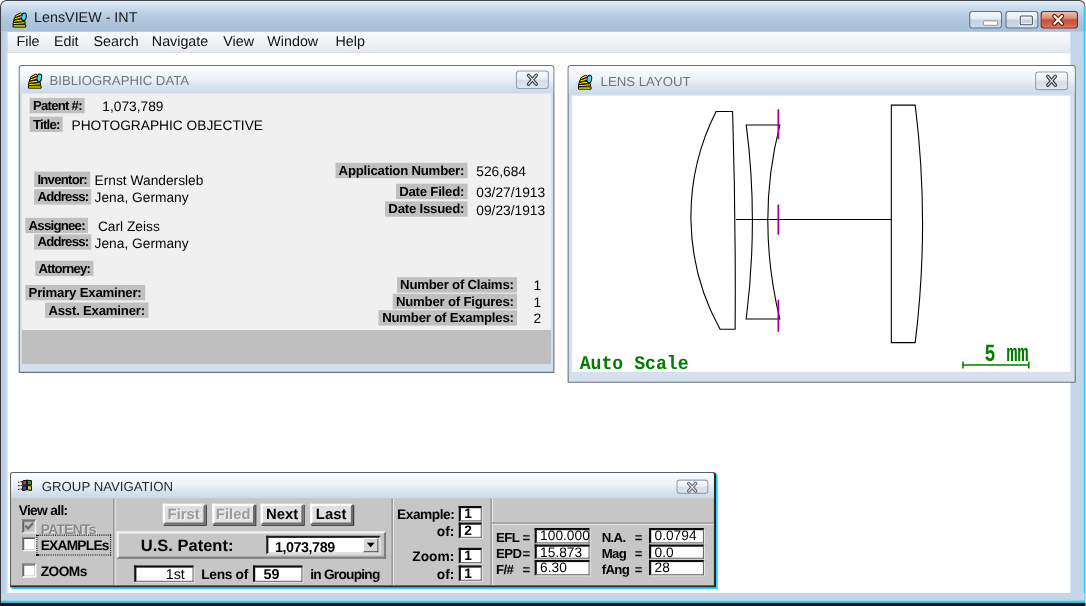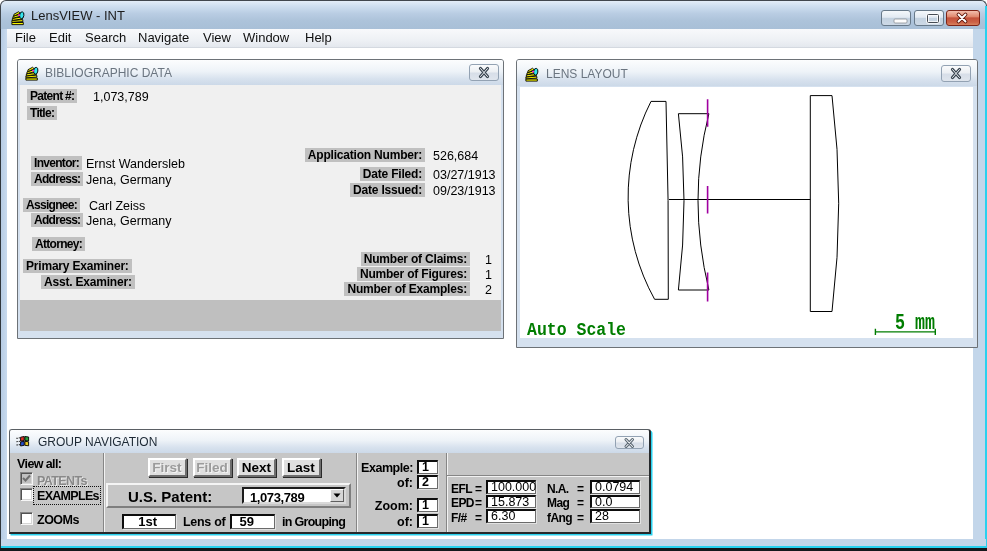--- a/index.html
+++ b/index.html
@@ -104,20 +104,21 @@
   <div class="cclose" style="right:4px;top:4px;"></div>
   <svg class="abs" style="right:4px;top:4px" width="30" height="17" viewBox="0 0 30 17">
     <path d="M11.5 4.5 L18.5 12.5 M18.5 4.5 L11.5 12.5" stroke="#3a4550" stroke-width="3.2" stroke-linecap="round"></path>
     <path d="M11.5 4.5 L18.5 12.5 M18.5 4.5 L11.5 12.5" stroke="#eef2f6" stroke-width="1.0" stroke-linecap="round"></path>
   </svg>
   <div class="abs" style="left:2px;top:25px;width:481px;height:216px;background:#f0f0f0;"></div>
   <div class="abs" style="left:2px;top:240px;width:481px;height:31px;background:#bfbfbf;"></div>
   <div class="lbl lsm" style="left:9px;top:29px;">Patent #:</div>
   <div class="val" style="left:75px;top:30px;">1,073,789</div>
   <div class="lbl lsm" style="left:9px;top:46px;">Title:</div>
+  <div class="val" style="left:47px;top:47px;">PHOTOGRAPHIC OBJECTIVE</div>
 
   <div class="lbl lsm" style="left:13px;top:96px;">Inventor:</div>
   <div class="val" style="left:68px;top:97px;">Ernst Wandersleb</div>
   <div class="lbl lsm" style="left:13px;top:112px;">Address:</div>
   <div class="val" style="left:68px;top:113px;">Jena, Germany</div>
 
   <div class="lbl lsm" style="left:5px;top:138px;">Assignee:</div>
   <div class="val" style="left:71px;top:139px;">Carl Zeiss</div>
   <div class="lbl lsm" style="left:13px;top:153px;">Address:</div>
   <div class="val" style="left:68px;top:154px;">Jena, Germany</div>
@@ -219,21 +220,21 @@
 
   <div class="abs" style="left:96px;top:53px;width:245px;height:25px;border:2px solid;border-color:#f4f4f4 #7e7e7e #7e7e7e #f4f4f4;"></div>
   <div class="blbl" style="left:118px;top:58px;font-size:15px;">U.S. Patent:</div>
   <div class="abs" style="left:231.5px;top:56.5px;width:104px;height:17px;background:#fff;border:2px solid;border-color:#1c1c1c #d9d9d9 #d9d9d9 #1c1c1c;"></div>
   <div class="blbl" style="left:240px;top:59.5px;font-size:13px;letter-spacing:-0.4px;">1,073,789</div>
   <div class="abs" style="left:319.5px;top:58.5px;width:14px;height:13px;background:#d6d6d6;border:1px solid;border-color:#fdfdfd #5f5f5f #5f5f5f #fdfdfd;"></div>
   <svg class="abs" style="left:319.5px;top:58.5px" width="14" height="13" viewBox="0 0 14 13">
       <path d="M3.5 4.5 L10.5 4.5 L7 8.5 Z" fill="#000"></path>
     </svg>
 
-  <div class="field" style="left:112px;top:84px;width:54px;height:14.5px;line-height:11px;font-weight:bold;font-size:13px;text-align:right;padding-right:18px;">1st</div>
+  <div class="field" style="left:112px;top:84px;width:54px;height:14.5px;line-height:11px;font-weight:normal;font-size:13px;text-align:right;padding-right:7px;">1st</div>
   <div class="blbl" style="left:173px;top:85px;font-size:12.5px;letter-spacing:-0.3px;">Lens of</div>
   <div class="field" style="left:220px;top:84px;width:45px;height:14.5px;line-height:11px;font-weight:bold;font-size:13px;text-align:right;padding-right:20px;">59</div>
   <div class="blbl" style="left:272px;top:85px;font-size:12.5px;letter-spacing:-0.7px;">in Grouping</div>
 
   <div class="blbl" style="left:350px;top:31px;width:53px;text-align:right;font-size:12.5px;letter-spacing:-0.45px;">Example:</div>
   <div class="field" style="left:407px;top:30px;width:21px;height:14px;line-height:11.5px;padding-left:3px;font-weight:bold;">1</div>
   <div class="blbl" style="left:350px;top:45.5px;width:53px;text-align:right;font-size:12.5px;">of:</div>
   <div class="field" style="left:407px;top:44.5px;width:21px;height:14px;line-height:11.5px;padding-left:3px;font-weight:bold;">2</div>
   <div class="blbl" style="left:350px;top:69px;width:53px;text-align:right;font-size:12.5px;">Zoom:</div>
   <div class="field" style="left:407px;top:68px;width:21px;height:14px;line-height:11.5px;padding-left:3px;font-weight:bold;">1</div>

